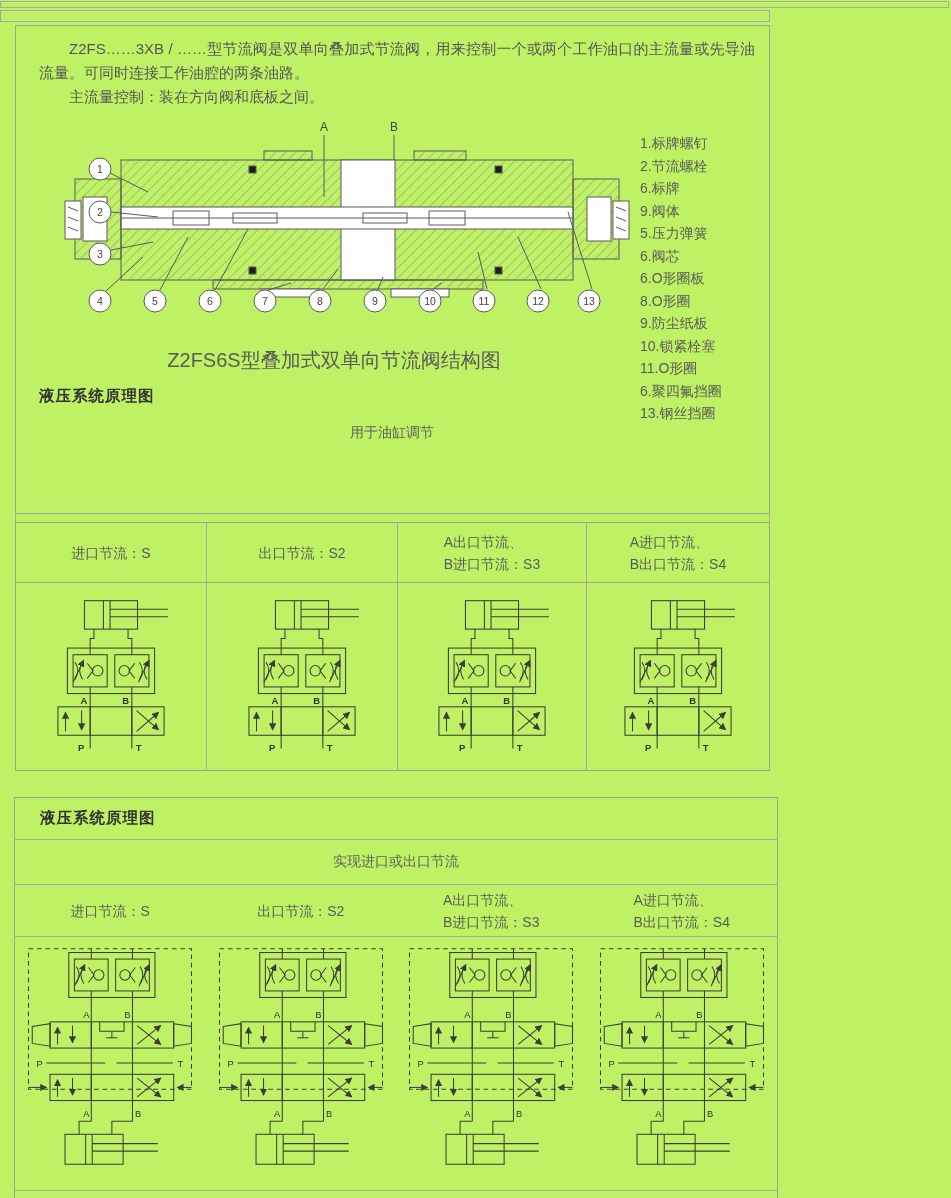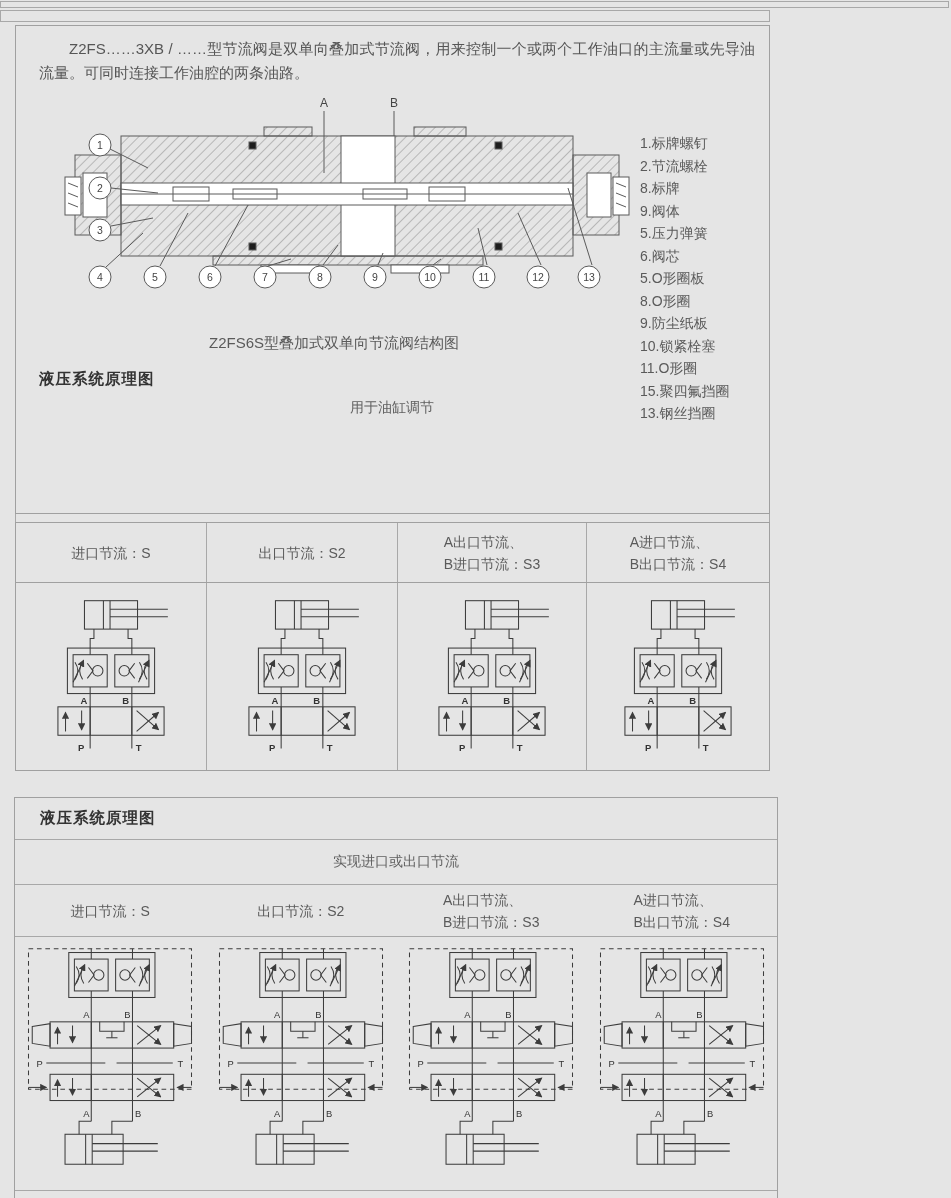--- a/index.html
+++ b/index.html
@@ -1,41 +1,41 @@
 <!DOCTYPE html>
 <html><head>
 <meta charset="utf-8">
 <style>
   * { margin:0; padding:0; box-sizing:border-box; }
   html,body { background:#fff; }
   #page {
     position:relative; width:951px; height:1198px; overflow:hidden;
-    background:#e5e5e5; font-family:"Liberation Sans","DejaVu Sans",sans-serif;
+    background:#bef264; font-family:"Liberation Sans","DejaVu Sans",sans-serif;
     color:#4d4d4d;
   }
   
   .strip1 { margin-top:1px; width:949px; height:7px; border:1px solid #a8a8a8; }
   .strip2 { margin-top:2px; width:770px; height:12px; border:1px solid #a8a8a8; }
 
   
   .section-a {
     position:relative; margin-top:3px; margin-left:15px;
     width:755px; height:489px; border:1px solid #a0a0a0;
     padding:11px 14px 0 23px; font-size:15px; line-height:24px;
   }
   .para { text-align:justify; color:#565656; }
   .para.indent { text-indent:2em; }
   .parts-list {
     position:absolute; left:624px; top:106px; width:128px;
     font-size:14px; line-height:22.5px; color:#5a5a5a;
   }
   .draw-wrap { position:relative; margin-left:24px; margin-top:8px; width:580px; }
-  .caption { width:570px; margin-left:10px; text-align:center; font-size:15px; color:#5a5a5a; margin-top:19px; }
+  .caption { width:570px; margin-left:10px; text-align:center; font-size:20px; color:#5a5a5a; margin-top:12px; }
   .h-heading { margin-top:12px; font-size:15.5px; font-weight:bold; color:#333; letter-spacing:1px; }
-  .subtitle-a { margin-top:4px; text-align:center; font-size:14px; color:#5f5f5f; width:706px; }
+  .subtitle-a { margin-top:12px; text-align:center; font-size:14px; color:#5f5f5f; width:706px; }
 
   
   .gap-row { margin-left:15px; margin-top:-1px; width:755px; height:10px; border:1px solid #a8a8a8; }
 
   
   .hdr-row {
     margin-left:15px; margin-top:-1px; width:755px; height:61px;
     border:1px solid #a0a0a0; display:grid;
     grid-template-columns:190px 191px 189px 1fr;
   }
@@ -207,34 +207,35 @@
   </defs>
 </svg>
 
 <div id="page">
 
   <div class="strip1"></div>
   <div class="strip2"></div>
 
   <div class="section-a">
     <p class="para indent">Z2FS……3XB / ……型节流阀是双单向叠加式节流阀，用来控制一个或两个工作油口的主流量或先导油流量。可同时连接工作油腔的两条油路。</p>
+    <p class="para indent">主流量控制：装在方向阀和底板之间。</p>
 
     <div class="parts-list">
       <div>1.标牌螺钉</div>
       <div>2.节流螺栓</div>
-      <div>8.标牌</div>
+      <div>6.标牌</div>
       <div>9.阀体</div>
       <div>5.压力弹簧</div>
       <div>6.阀芯</div>
-      <div>5.O形圈板</div>
+      <div>6.O形圈板</div>
       <div>8.O形圈</div>
       <div>9.防尘纸板</div>
       <div>10.锁紧栓塞</div>
       <div>11.O形圈</div>
-      <div>15.聚四氟挡圈</div>
+      <div>6.聚四氟挡圈</div>
       <div>13.钢丝挡圈</div>
     </div>
 
     <div class="draw-wrap">
       <svg width="570" height="212" viewBox="0 0 570 212">
         <defs>
           <pattern id="hatch" width="7" height="7" patternTransform="rotate(45)" patternUnits="userSpaceOnUse">
             <line x1="0" y1="0" x2="0" y2="7" stroke="#8a8a8a" stroke-width="1"></line>
           </pattern>
         </defs>

